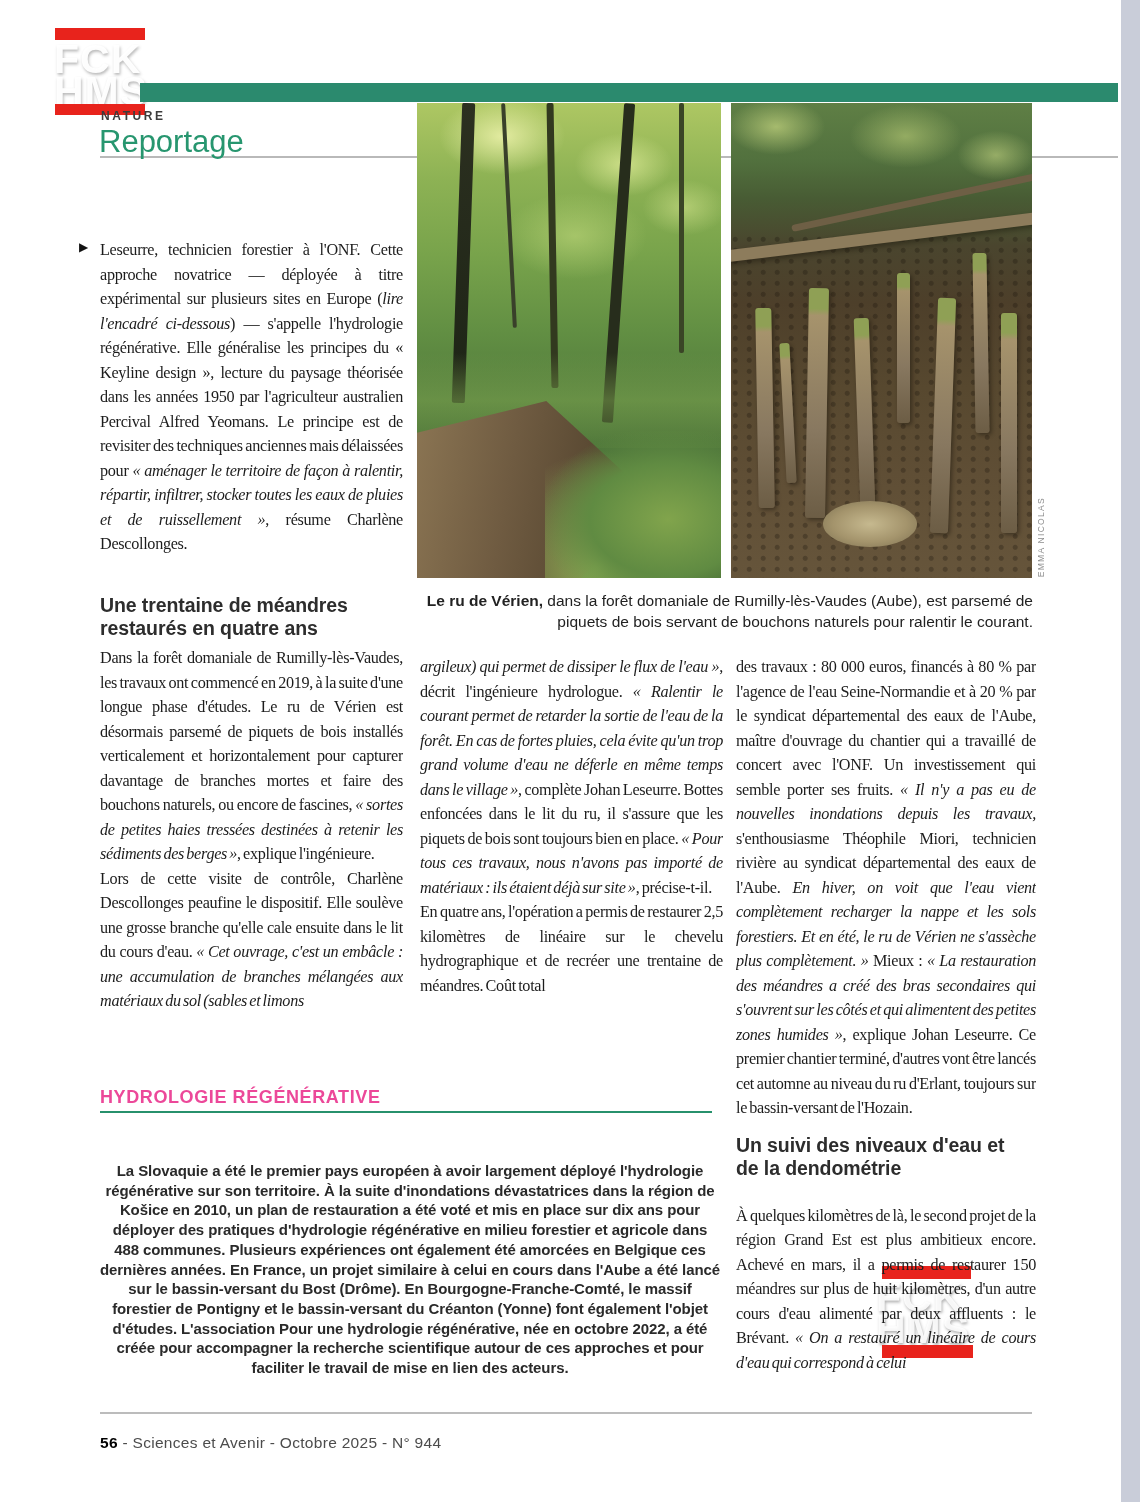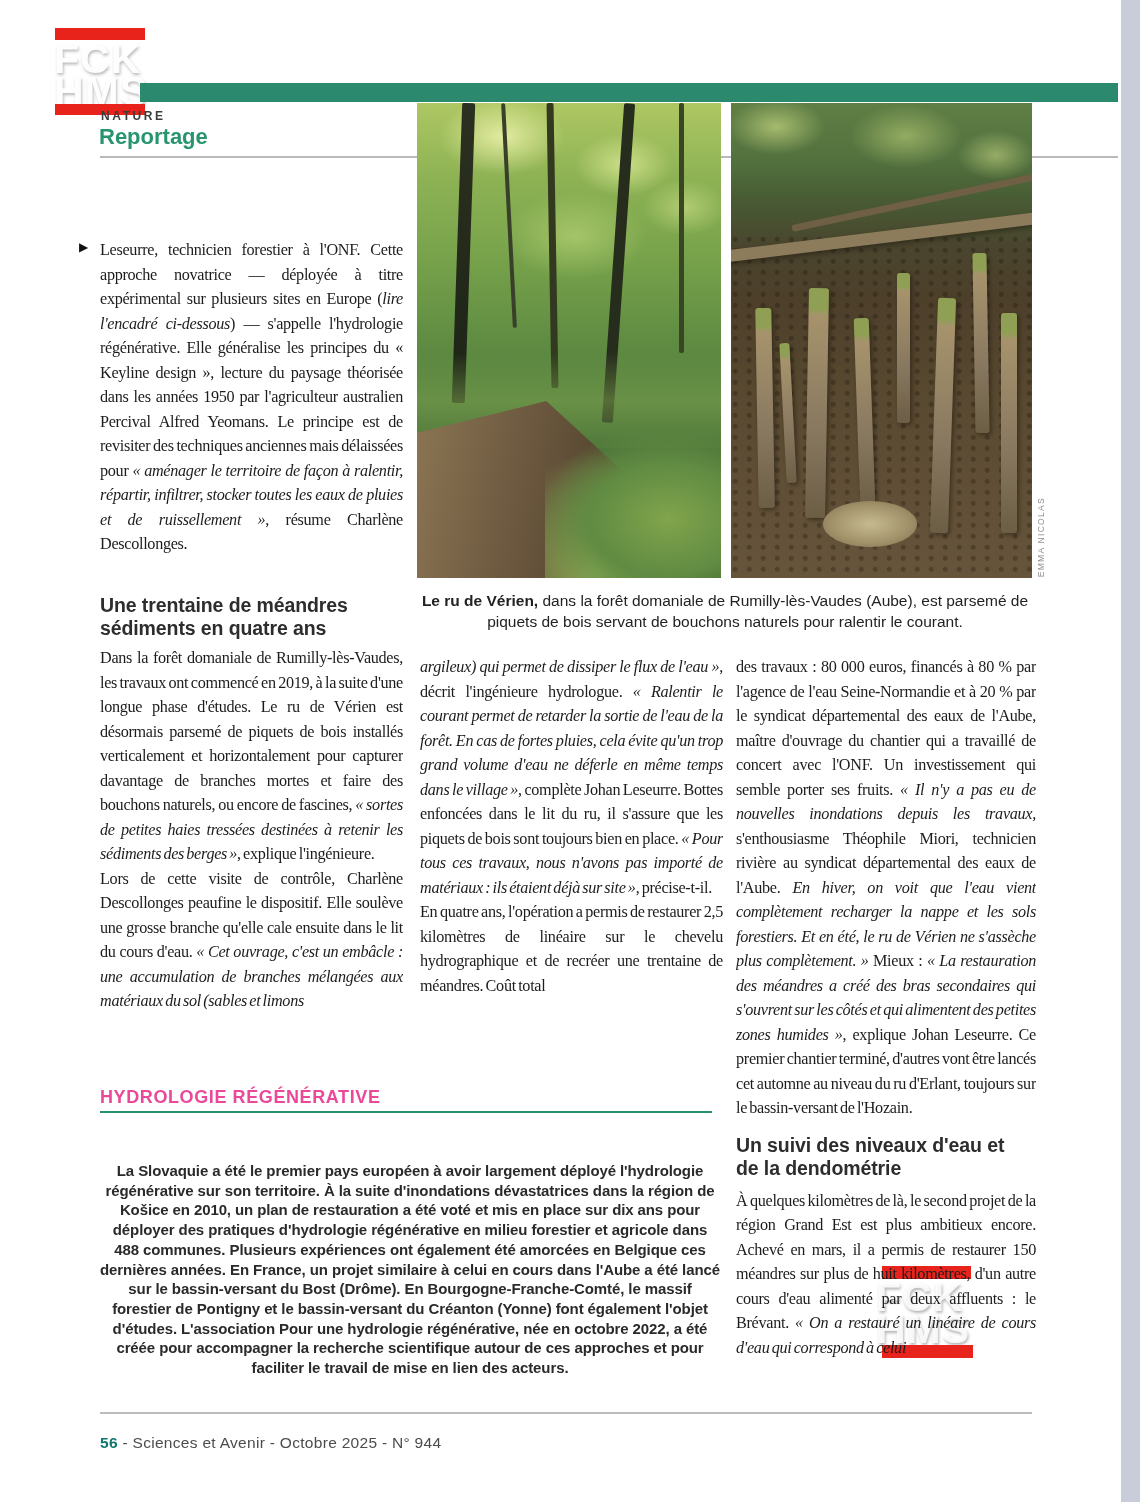--- a/index.html
+++ b/index.html
@@ -7,21 +7,21 @@
         font-family:"Liberation Sans",sans-serif;color:#1c1c1c;}
   .abs{position:absolute;}
 
   
   .edge-strip{right:0;top:0;width:19px;height:1502px;background:#c9cdd9;z-index:0;}
 
   
   .rule-header{left:100px;top:156px;width:1018px;height:2px;background:#b9b9b9;z-index:0;}
   .green-bar{left:140px;top:83px;width:978px;height:19px;background:#2b8a6e;z-index:2;}
   .kicker-nature{left:101px;top:109px;font-size:12px;letter-spacing:2.6px;font-weight:700;color:#3c3c3c;z-index:1;}
-  .title-reportage{left:99px;top:124px;font-size:22px;font-weight:700;color:#27966f;z-index:1;}
+  .title-reportage{left:99px;top:124px;font-size:31px;font-weight:400;color:#27966f;z-index:1;}
 
   
   .wm{z-index:6;}
   .wm-bar{position:absolute;background:#e8231c;}
   .wm-txt{position:absolute;font-weight:bold;font-size:41px;line-height:34px;letter-spacing:1px;
           color:rgba(255,255,255,.96);text-shadow:1px 2px 3px rgba(60,60,60,.35);}
   .wm-bottom .wm-txt{color:rgba(255,255,255,.88);text-shadow:1px 2px 3px rgba(90,90,90,.45);}
 
   
   .photo{position:absolute;overflow:hidden;z-index:1;}
@@ -52,50 +52,50 @@
       background-image:radial-gradient(circle at 30% 30%,rgba(22,16,9,.28) 2px,transparent 3px);
       background-size:14px 11px;}
   .post{position:absolute;border-radius:3px;
       background:linear-gradient(180deg,#8fa055 0%,#8fa055 9%,#a6936c 12%,#887860 62%,#6c5d45 100%);
       box-shadow:2px 2px 4px rgba(20,15,8,.45);}
   .branch{position:absolute;border-radius:4px;}
   .puddle{left:92px;top:398px;width:94px;height:46px;border-radius:50%;
       background:radial-gradient(#c6b98f 0%,#a4946c 55%,#8d7f5c 80%);}
   .photo-credit{left:1036px;top:497px;writing-mode:vertical-rl;transform:rotate(180deg);
       font-size:8.5px;letter-spacing:1.3px;color:#8e8e8e;z-index:1;}
-  .caption{left:417px;top:590px;width:616px;text-align:center;font-size:15.5px;line-height:21px;color:#222;z-index:1;}
+  .caption{left:417px;top:590px;width:616px;text-align:right;font-size:15.5px;line-height:21px;color:#222;z-index:1;}
   .caption .bd{font-weight:bold;}
 
   
   .marker{left:79px;top:240px;font-size:12px;color:#111;z-index:1;}
   .col{position:absolute;font-family:"Liberation Serif",serif;font-size:16.2px;line-height:24.5px;
        letter-spacing:-0.3px;word-spacing:-1.5px;color:#1c1c1c;text-align:justify;z-index:1;}
   .col p{margin:0;}
   .it{font-style:italic;}
   .bd{font-weight:bold;}
   .col1-p1{left:100px;top:238px;width:303px;height:352px;overflow:hidden;}
   .subhead{font-family:"Liberation Sans",sans-serif;font-size:19.5px;line-height:23px;font-weight:700;
        color:#2d2d2d;text-align:left;letter-spacing:-0.1px;word-spacing:0;}
   .sh1{left:100px;top:594px;width:280px;z-index:1;}
   .col1-rest{left:100px;top:646px;width:303px;height:404px;overflow:hidden;}
   .col2{left:420px;top:655px;width:303px;height:390px;overflow:hidden;}
   .col3{left:736px;top:655px;width:300px;height:748px;overflow:hidden;}
-  .sh2{margin:13px 0 9px 0;width:290px;}
+  .sh2{margin:13px 0 24px 0;width:290px;}
 
   
   .box-kicker{left:100px;top:1087px;font-size:18px;font-weight:700;color:#ec4899;letter-spacing:.6px;z-index:1;}
   .box-rule{left:100px;top:1111px;width:612px;height:2px;background:#27916c;z-index:1;}
   .box-title{left:99px;top:1117px;font-size:28px;font-weight:700;color:#151515;letter-spacing:-0.3px;z-index:1;}
   .box-body{left:100px;top:1161px;width:620px;font-size:15px;line-height:19.7px;font-weight:700;
        color:#2a2a2a;letter-spacing:-0.1px;z-index:1;text-align:center;}
 
   
   .rule-footer{left:100px;top:1412px;width:932px;height:2px;background:#bcbcbc;z-index:1;}
   .footer{left:100px;top:1434px;font-size:15.5px;color:#4c4c4c;letter-spacing:.3px;z-index:1;}
-  .footer .bd{color:#0f766e;}
+  .footer .bd{color:#000000;}
 </style>
 </head>
 <body>
 
 <div class="page">
 
   <div class="abs edge-strip"></div>
   <div class="abs rule-header"></div>
   <div class="abs green-bar"></div>
 
@@ -130,21 +130,21 @@
     <div class="ph post" style="left:270px;top:210px;width:16px;height:220px;"></div>
     <div class="ph post" style="left:52px;top:240px;width:10px;height:140px;transform:rotate(-3deg);"></div>
     <div class="ph puddle"></div>
   </div>
 
   <div class="abs photo-credit">EMMA NICOLAS</div>
   <div class="abs caption"><span class="bd">Le ru de Vérien,</span><span> dans la forêt domaniale de Rumilly-lès-Vaudes (Aube), est parsemé de piquets de bois servant de bouchons naturels pour ralentir le courant.</span></div>
 
   <span class="abs marker">▶</span>
   <div class="col col1-p1"><span>Leseurre, technicien forestier à l'ONF. Cette approche novatrice — déployée à titre expérimental sur plusieurs sites en Europe (</span><span class="it">lire l'encadré ci-dessous</span><span>) — s'appelle l'hydrologie régénérative. Elle généralise les principes du « Keyline design », lecture du paysage théorisée dans les années 1950 par l'agriculteur australien Percival Alfred Yeomans. Le principe est de revisiter des techniques anciennes mais délaissées pour </span><span class="it">« aménager le territoire de façon à ralentir, répartir, infiltrer, stocker toutes les eaux de pluies et de ruissellement »</span><span>, résume Charlène Descollonges.</span></div>
-  <div class="abs subhead sh1">Une trentaine de méandres sédiments en quatre ans</div>
+  <div class="abs subhead sh1">Une trentaine de méandres restaurés en quatre ans</div>
   <div class="col col1-rest">
     <p><span>Dans la forêt domaniale de Rumilly-lès-Vaudes, les travaux ont commencé en 2019, à la suite d'une longue phase d'études. Le ru de Vérien est désormais parsemé de piquets de bois installés verticalement et horizontalement pour capturer davantage de branches mortes et faire des bouchons naturels, ou encore de fascines, </span><span class="it">« sortes de petites haies tressées destinées à retenir les sédiments des berges »</span><span>, explique l'ingénieure.</span></p>
     <p><span>Lors de cette visite de contrôle, Charlène Descollonges peaufine le dispositif. Elle soulève une grosse branche qu'elle cale ensuite dans le lit du cours d'eau. </span><span class="it">« Cet ouvrage, c'est un embâcle : une accumulation de branches mélangées aux matériaux du sol (sables et limons</span></p>
   </div>
   <div class="col col2">
     <p><span class="it">argileux) qui permet de dissiper le flux de l'eau »</span><span>, décrit l'ingénieure hydrologue. </span><span class="it">« Ralentir le courant permet de retarder la sortie de l'eau de la forêt. En cas de fortes pluies, cela évite qu'un trop grand volume d'eau ne déferle en même temps dans le village »</span><span>, complète Johan Leseurre. Bottes enfoncées dans le lit du ru, il s'assure que les piquets de bois sont toujours bien en place. </span><span class="it">« Pour tous ces travaux, nous n'avons pas importé de matériaux : ils étaient déjà sur site »</span><span>, précise-t-il.</span></p>
     <p><span>En quatre ans, l'opération a permis de restaurer 2,5 kilomètres de linéaire sur le chevelu hydrographique et de recréer une trentaine de méandres. Coût total</span></p>
   </div>
   <div class="col col3">
     <p><span>des travaux : 80 000 euros, financés à 80 % par l'agence de l'eau Seine-Normandie et à 20 % par le syndicat départemental des eaux de l'Aube, maître d'ouvrage du chantier qui a travaillé de concert avec l'ONF. Un investissement qui semble porter ses fruits. </span><span class="it">« Il n'y a pas eu de nouvelles inondations depuis les travaux,</span><span> s'enthousiasme Théophile Miori, technicien rivière au syndicat départemental des eaux de l'Aube. </span><span class="it">En hiver, on voit que l'eau vient complètement recharger la nappe et les sols forestiers. Et en été, le ru de Vérien ne s'assèche plus complètement. »</span><span> Mieux : </span><span class="it">« La restauration des méandres a créé des bras secondaires qui s'ouvrent sur les côtés et qui alimentent des petites zones humides »</span><span>, explique Johan Leseurre. Ce premier chantier terminé, d'autres vont être lancés cet automne au niveau du ru d'Erlant, toujours sur le bassin-versant de l'Hozain.</span></p>

